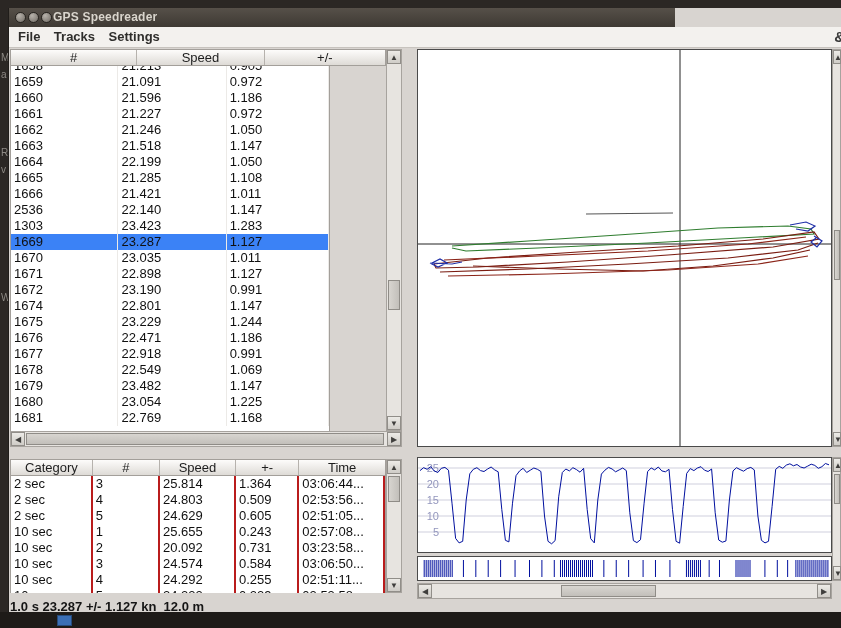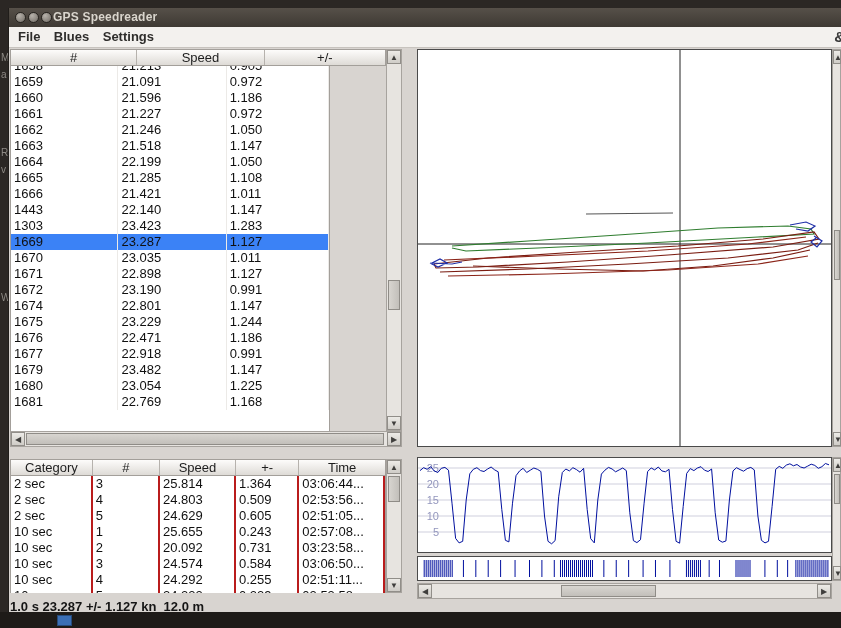--- a/index.html
+++ b/index.html
@@ -1,20 +1,20 @@
 <!DOCTYPE html>
 <html><head>
 <meta charset="utf-8">
 <style>
   html,body{margin:0;padding:0;background:#111;}
   .screen{position:relative;width:841px;height:628px;overflow:hidden;background:#2b2724;
           font-family:"Liberation Sans", sans-serif; -webkit-font-smoothing:antialiased;}
   
   .window{position:absolute;left:8px;top:8px;width:833px;height:604px;background:#d8d4d0;border-left:1px solid #201d1a;}
-  .titlebar{position:absolute;left:0;top:0;width:833px;height:19px;
+  .titlebar{position:absolute;left:0;top:0;width:666px;height:19px;
             background:linear-gradient(#565049,#3e3933);border-bottom:1px solid #26231f;}
   .wbtn{position:absolute;top:4px;width:11px;height:11px;border-radius:50%;
         background:radial-gradient(circle at 35% 30%, #b7b2ab, #6f6a63);border:1px solid #26231f;box-sizing:border-box;}
   .wtitle{position:absolute;left:44px;top:2px;font-size:12px;font-weight:700;color:#d9d5cd;letter-spacing:.2px;}
   .menubar{position:absolute;left:0;top:19px;width:833px;height:20px;background:#f3f1ee;border-bottom:1px solid #c7c3be;overflow:hidden;}
   .menu-item{display:inline-block;margin-left:9px;margin-top:2px;font-size:13px;font-weight:700;color:#2e2d2b;}
   .corner-glyph{position:absolute;right:-3px;top:1px;font-size:15px;color:#3a3a3a;font-weight:700;}
   
   .tbl-header{position:absolute;display:flex;height:17px;background:linear-gradient(#fdfcfb,#dedbd6);
               border:1px solid #a39f9a;box-sizing:border-box;}
@@ -67,21 +67,21 @@
 
     <div class="titlebar">
       <span class="wbtn" style="left:6px;"></span>
       <span class="wbtn" style="left:19px;"></span>
       <span class="wbtn" style="left:32px;"></span>
       <span class="wtitle">GPS Speedreader</span>
     </div>
 
     <div class="menubar">
       <span class="menu-item">File</span>
-      <span class="menu-item">Blues</span>
+      <span class="menu-item">Tracks</span>
       <span class="menu-item">Settings</span>
       <span class="corner-glyph">&amp;</span>
     </div>
   </div>
 
   <div class="tbl-header tt" style="left:10px;top:49px;width:376px;">
     <span class="hcell c0">#</span>
     <span class="hcell c1">Speed</span>
     <span class="hcell c2">+/-</span>
   </div>
@@ -125,21 +125,21 @@
         <span class="tcell c0">1665</span>
         <span class="tcell c1">21.285</span>
         <span class="tcell c2">1.108</span>
       </div>
       <div class="trow">
         <span class="tcell c0">1666</span>
         <span class="tcell c1">21.421</span>
         <span class="tcell c2">1.011</span>
       </div>
       <div class="trow">
-        <span class="tcell c0">1443</span>
+        <span class="tcell c0">2536</span>
         <span class="tcell c1">22.140</span>
         <span class="tcell c2">1.147</span>
       </div>
       <div class="trow">
         <span class="tcell c0">1303</span>
         <span class="tcell c1">23.423</span>
         <span class="tcell c2">1.283</span>
       </div>
       <div class="trow selected">
         <span class="tcell c0">1669</span>
@@ -173,20 +173,25 @@
       </div>
       <div class="trow">
         <span class="tcell c0">1676</span>
         <span class="tcell c1">22.471</span>
         <span class="tcell c2">1.186</span>
       </div>
       <div class="trow">
         <span class="tcell c0">1677</span>
         <span class="tcell c1">22.918</span>
         <span class="tcell c2">0.991</span>
+      </div>
+      <div class="trow">
+        <span class="tcell c0">1678</span>
+        <span class="tcell c1">22.549</span>
+        <span class="tcell c2">1.069</span>
       </div>
       <div class="trow">
         <span class="tcell c0">1679</span>
         <span class="tcell c1">23.482</span>
         <span class="tcell c2">1.147</span>
       </div>
       <div class="trow">
         <span class="tcell c0">1680</span>
         <span class="tcell c1">23.054</span>
         <span class="tcell c2">1.225</span>

